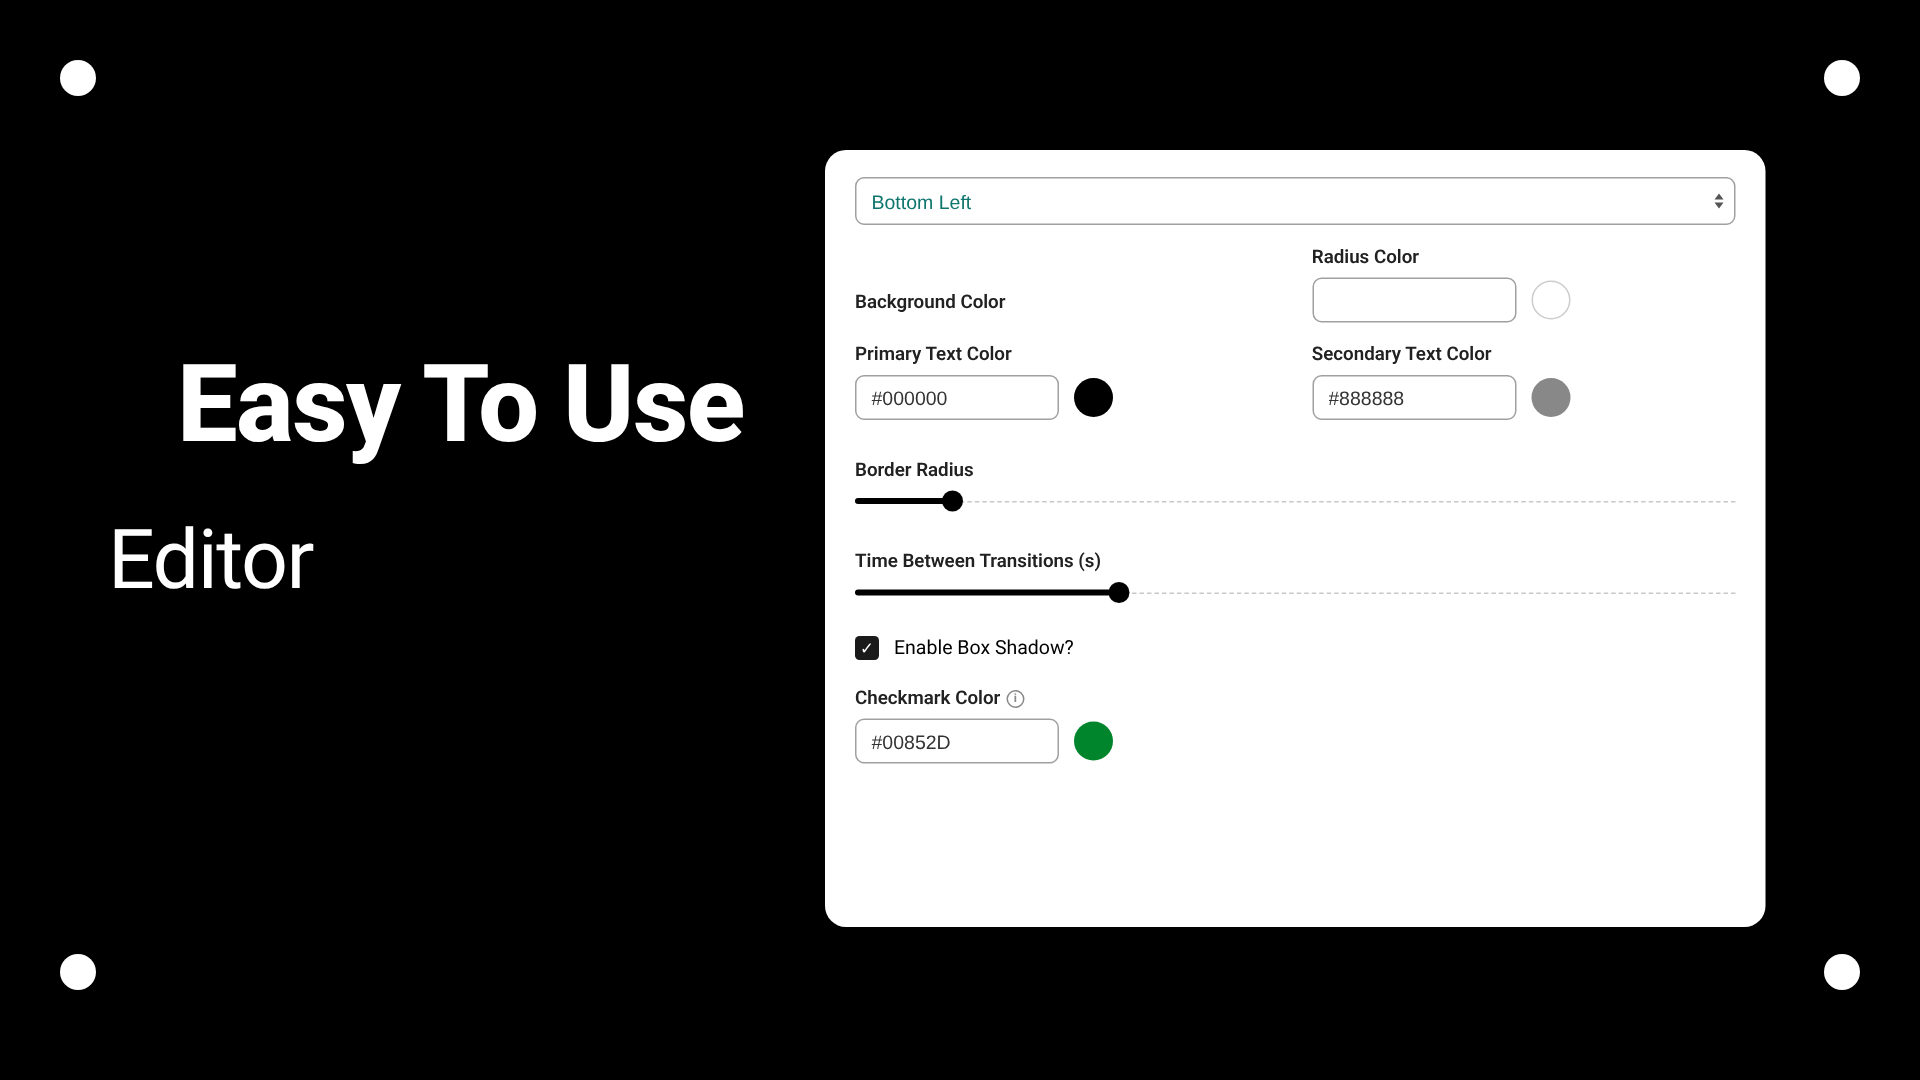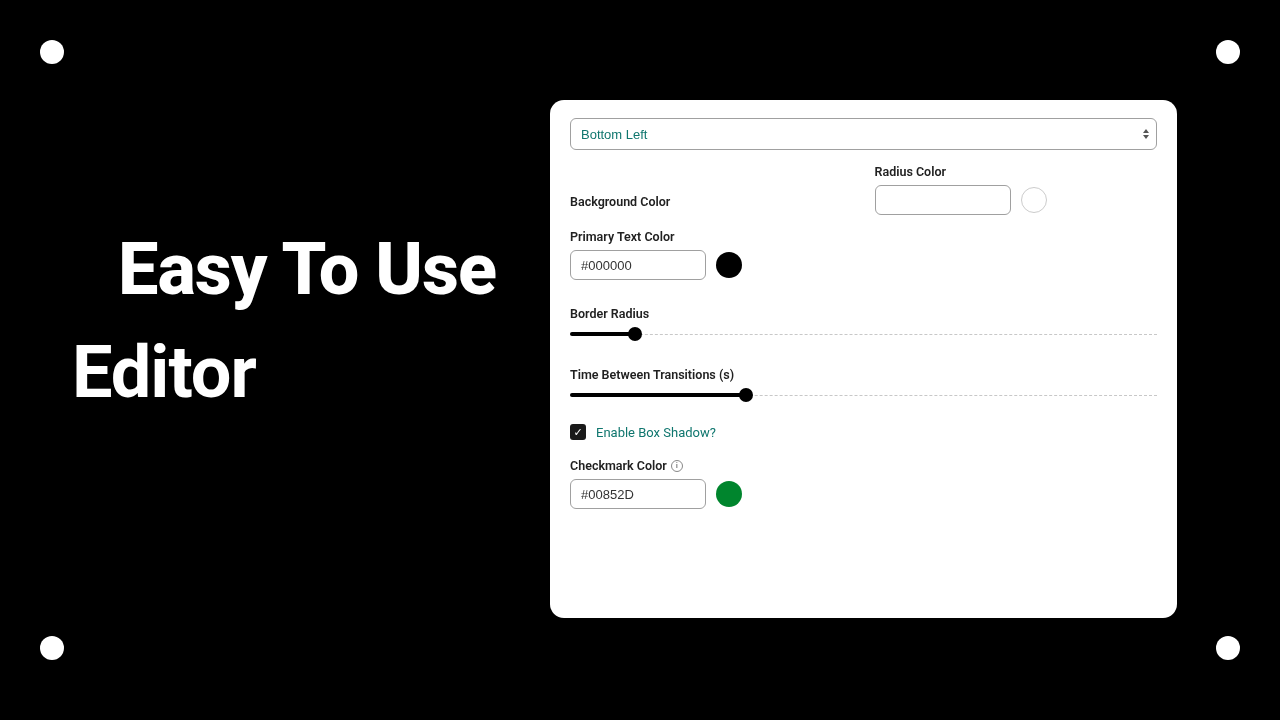--- a/index.html
+++ b/index.html
@@ -27,24 +27,24 @@
     color: #fff;
   }
   .headline .line1 {
     font-size: 72px;
     font-weight: 800;
     line-height: 1.1;
     letter-spacing: -1px;
     margin-left: 46px;
   }
   .headline .line2 {
-    font-size: 72px;
-    font-weight: 700;
+    font-size: 55px;
+    font-weight: 400;
     line-height: 1.1;
-    margin-top: 24px;
+    margin-top: 35px;
     letter-spacing: -1px;
   }
 
   .panel {
     position: absolute;
     top: 100px;
     left: 550px;
     width: 627px;
     height: 518px;
     background: #fff;
@@ -157,21 +157,21 @@
     border-radius: 3px;
     display: flex;
     align-items: center;
     justify-content: center;
     color: #fff;
     font-size: 11px;
     line-height: 1;
   }
   .checkbox-label {
     font-size: 13px;
-    color: #0f766e;
+    color: #000000;
   }
 
   .checkmark-group { margin-top: 18px; }
 
   .info-icon {
     width: 12px; height: 12px;
     border: 1px solid #888;
     border-radius: 50%;
     display: inline-flex;
     align-items: center;
@@ -220,20 +220,27 @@
   </div>
 
   <div class="row">
     <div class="col">
       <div class="field-label">Primary Text Color</div>
       <div class="color-field">
         <input class="text-input" type="text" value="#000000" style="">
         <span class="swatch" style="background:#000000"></span>
       </div>
     </div>
+    <div class="col">
+      <div class="field-label">Secondary Text Color</div>
+      <div class="color-field">
+        <input class="text-input" type="text" value="#888888" style="">
+        <span class="swatch" style="background:#888888"></span>
+      </div>
+    </div>
   </div>
 
   <div class="slider-group">
     <div class="field-label">Border Radius</div>
     <div class="slider-rail">
       <div class="rail-line"></div>
       <div class="rail-fill" id="br-fill" style="width: 11%;"></div>
       <div class="rail-thumb" id="br-thumb" style="left: 11%;"></div>
     </div>
   </div>

